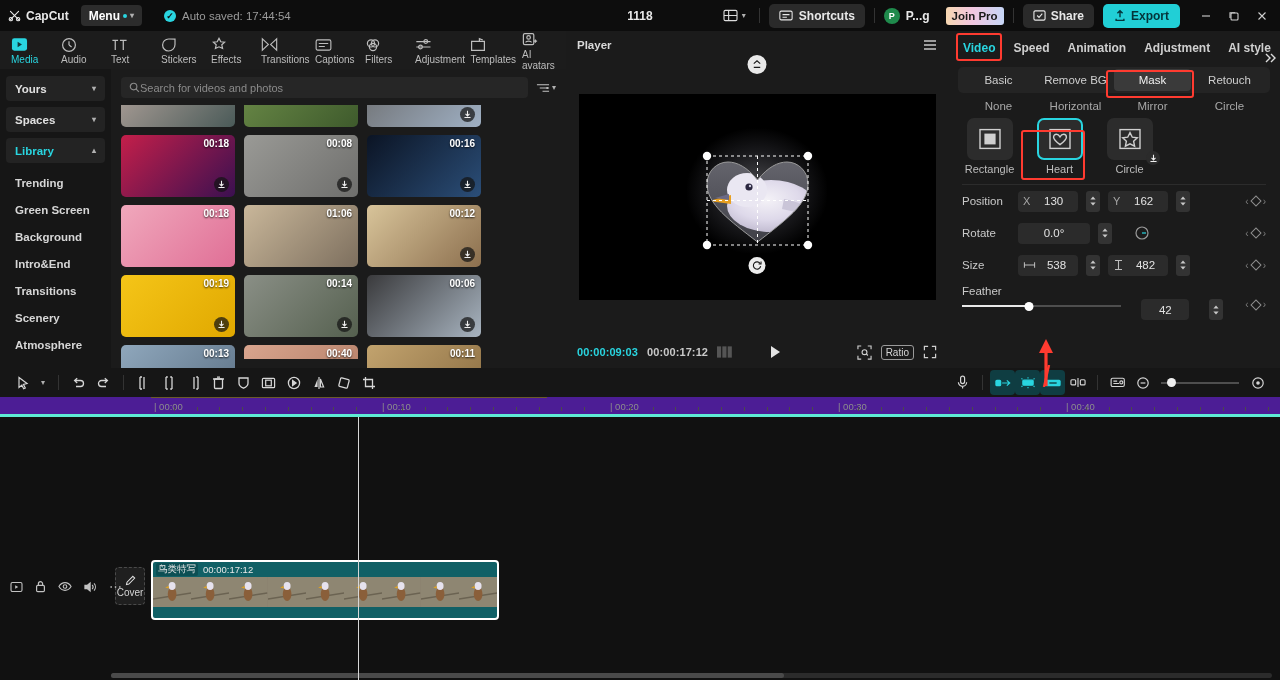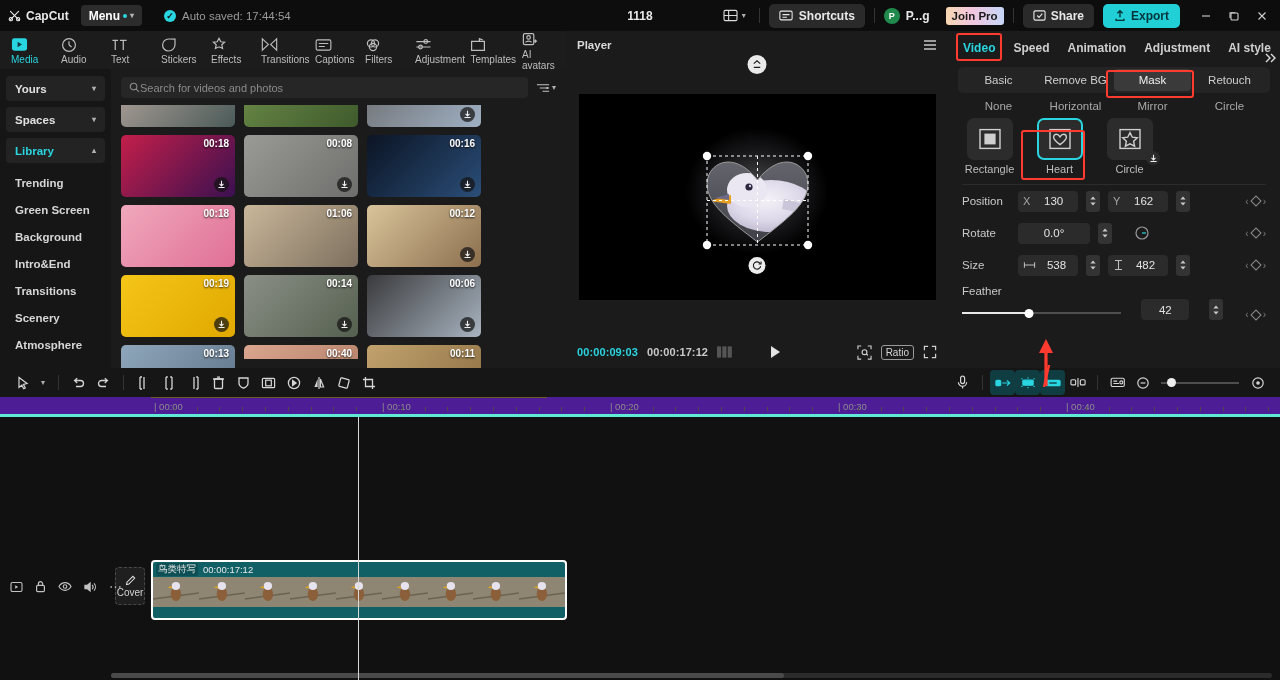--- a/index.html
+++ b/index.html
@@ -194,21 +194,21 @@
     height: 21px; background: #2b2b2b; border-radius: 4px; display: flex; align-items: center;
     gap: 4px; padding: 0 5px; font-size: 11.5px; color: #e2e2e2; min-width: 60px; cursor: text;
   }
   .numfield .nlbl { color: #a6a6a6; font-size: 11px; }
   .numfield .nval { flex: 1; text-align: center; }
   .stepper { width: 14px; height: 21px; display: flex; flex-direction: column; align-items: center;
     justify-content: center; background: #333; border-radius: 3px; cursor: pointer; gap: 1px; }
   .kf { margin-left: auto; display: flex; align-items: center; gap: 3px; color: #7d7d7d; cursor: pointer; }
   .kf-d { width: 8px; height: 8px; border: 1px solid #8e8e8e; transform: rotate(45deg); }
   .feather-label { padding: 4px 14px 0 14px; font-size: 11.5px; color: #c9c9c9; }
-  .feather-row { display: flex; align-items: flex-end; padding: 2px 14px 0 14px; gap: 20px; }
+  .feather-row { display: flex; align-items: flex-start; padding: 2px 14px 0 14px; gap: 20px; }
   .slider { flex: 1; height: 14px; position: relative; display: flex; align-items: center; cursor: pointer; }
   .slider-track { position: absolute; left: 0; right: 0; height: 2px; background: #4e4e4e; }
   .slider-fill { position: absolute; left: 0; height: 2px; background: #e8e8e8; }
   .slider-knob {
     position: absolute; width: 9px; height: 9px; border-radius: 50%; background: #fff;
     transform: translateX(-50%);
   }
 
   
   .timeline { flex: 1; background: #111; display: flex; flex-direction: column; min-height: 0; }
@@ -232,21 +232,21 @@
     position: absolute; left: 0; top: 0; width: 111px; bottom: 0; background: #111; z-index: 4;
   }
   .th-icons { position: absolute; top: 163px; left: 10px; display: flex; align-items: center; gap: 12px; }
   .th-ic { cursor: pointer; color: #c2c2c2; }
   .cover-btn {
     position: absolute; left: 115px; top: 150px; width: 30px; height: 38px; border-radius: 4px;
     background: #1f1f1f; border: 1px dashed #4a4a4a; display: flex; flex-direction: column;
     align-items: center; justify-content: center; gap: 1px; font-size: 10px; color: #d4d4d4; cursor: pointer;
   }
   .clip {
-    position: absolute; left: 151px; top: 143px; width: 416px; height: 60px; border-radius: 4px;
+    position: absolute; left: 151px; top: 143px; width: 348px; height: 60px; border-radius: 4px;
     background: #116066; border: 2px solid #fff; overflow: hidden; cursor: pointer;
   }
   .clip-head { height: 15px; display: flex; align-items: center; gap: 5px; padding-left: 3px; }
   .clip-tag { background: #0c4f54; font-size: 9.5px; color: #e6e6e6; padding: 0 2px; border-radius: 2px; }
   .clip-dur { font-size: 9.5px; color: #eaeaea; }
   .clip-frames { height: 30px; display: flex; overflow: hidden; }
   .frame { flex: 1; height: 30px; position: relative; overflow: hidden; background: #8c8370; }
   .playhead { position: absolute; top: 0; bottom: 0; width: 1px; background: #d8d8d8; z-index: 6; }
   .hscroll {
     position: absolute; left: 111px; right: 8px; bottom: 2px; height: 5px; background: #2b2b2b;

